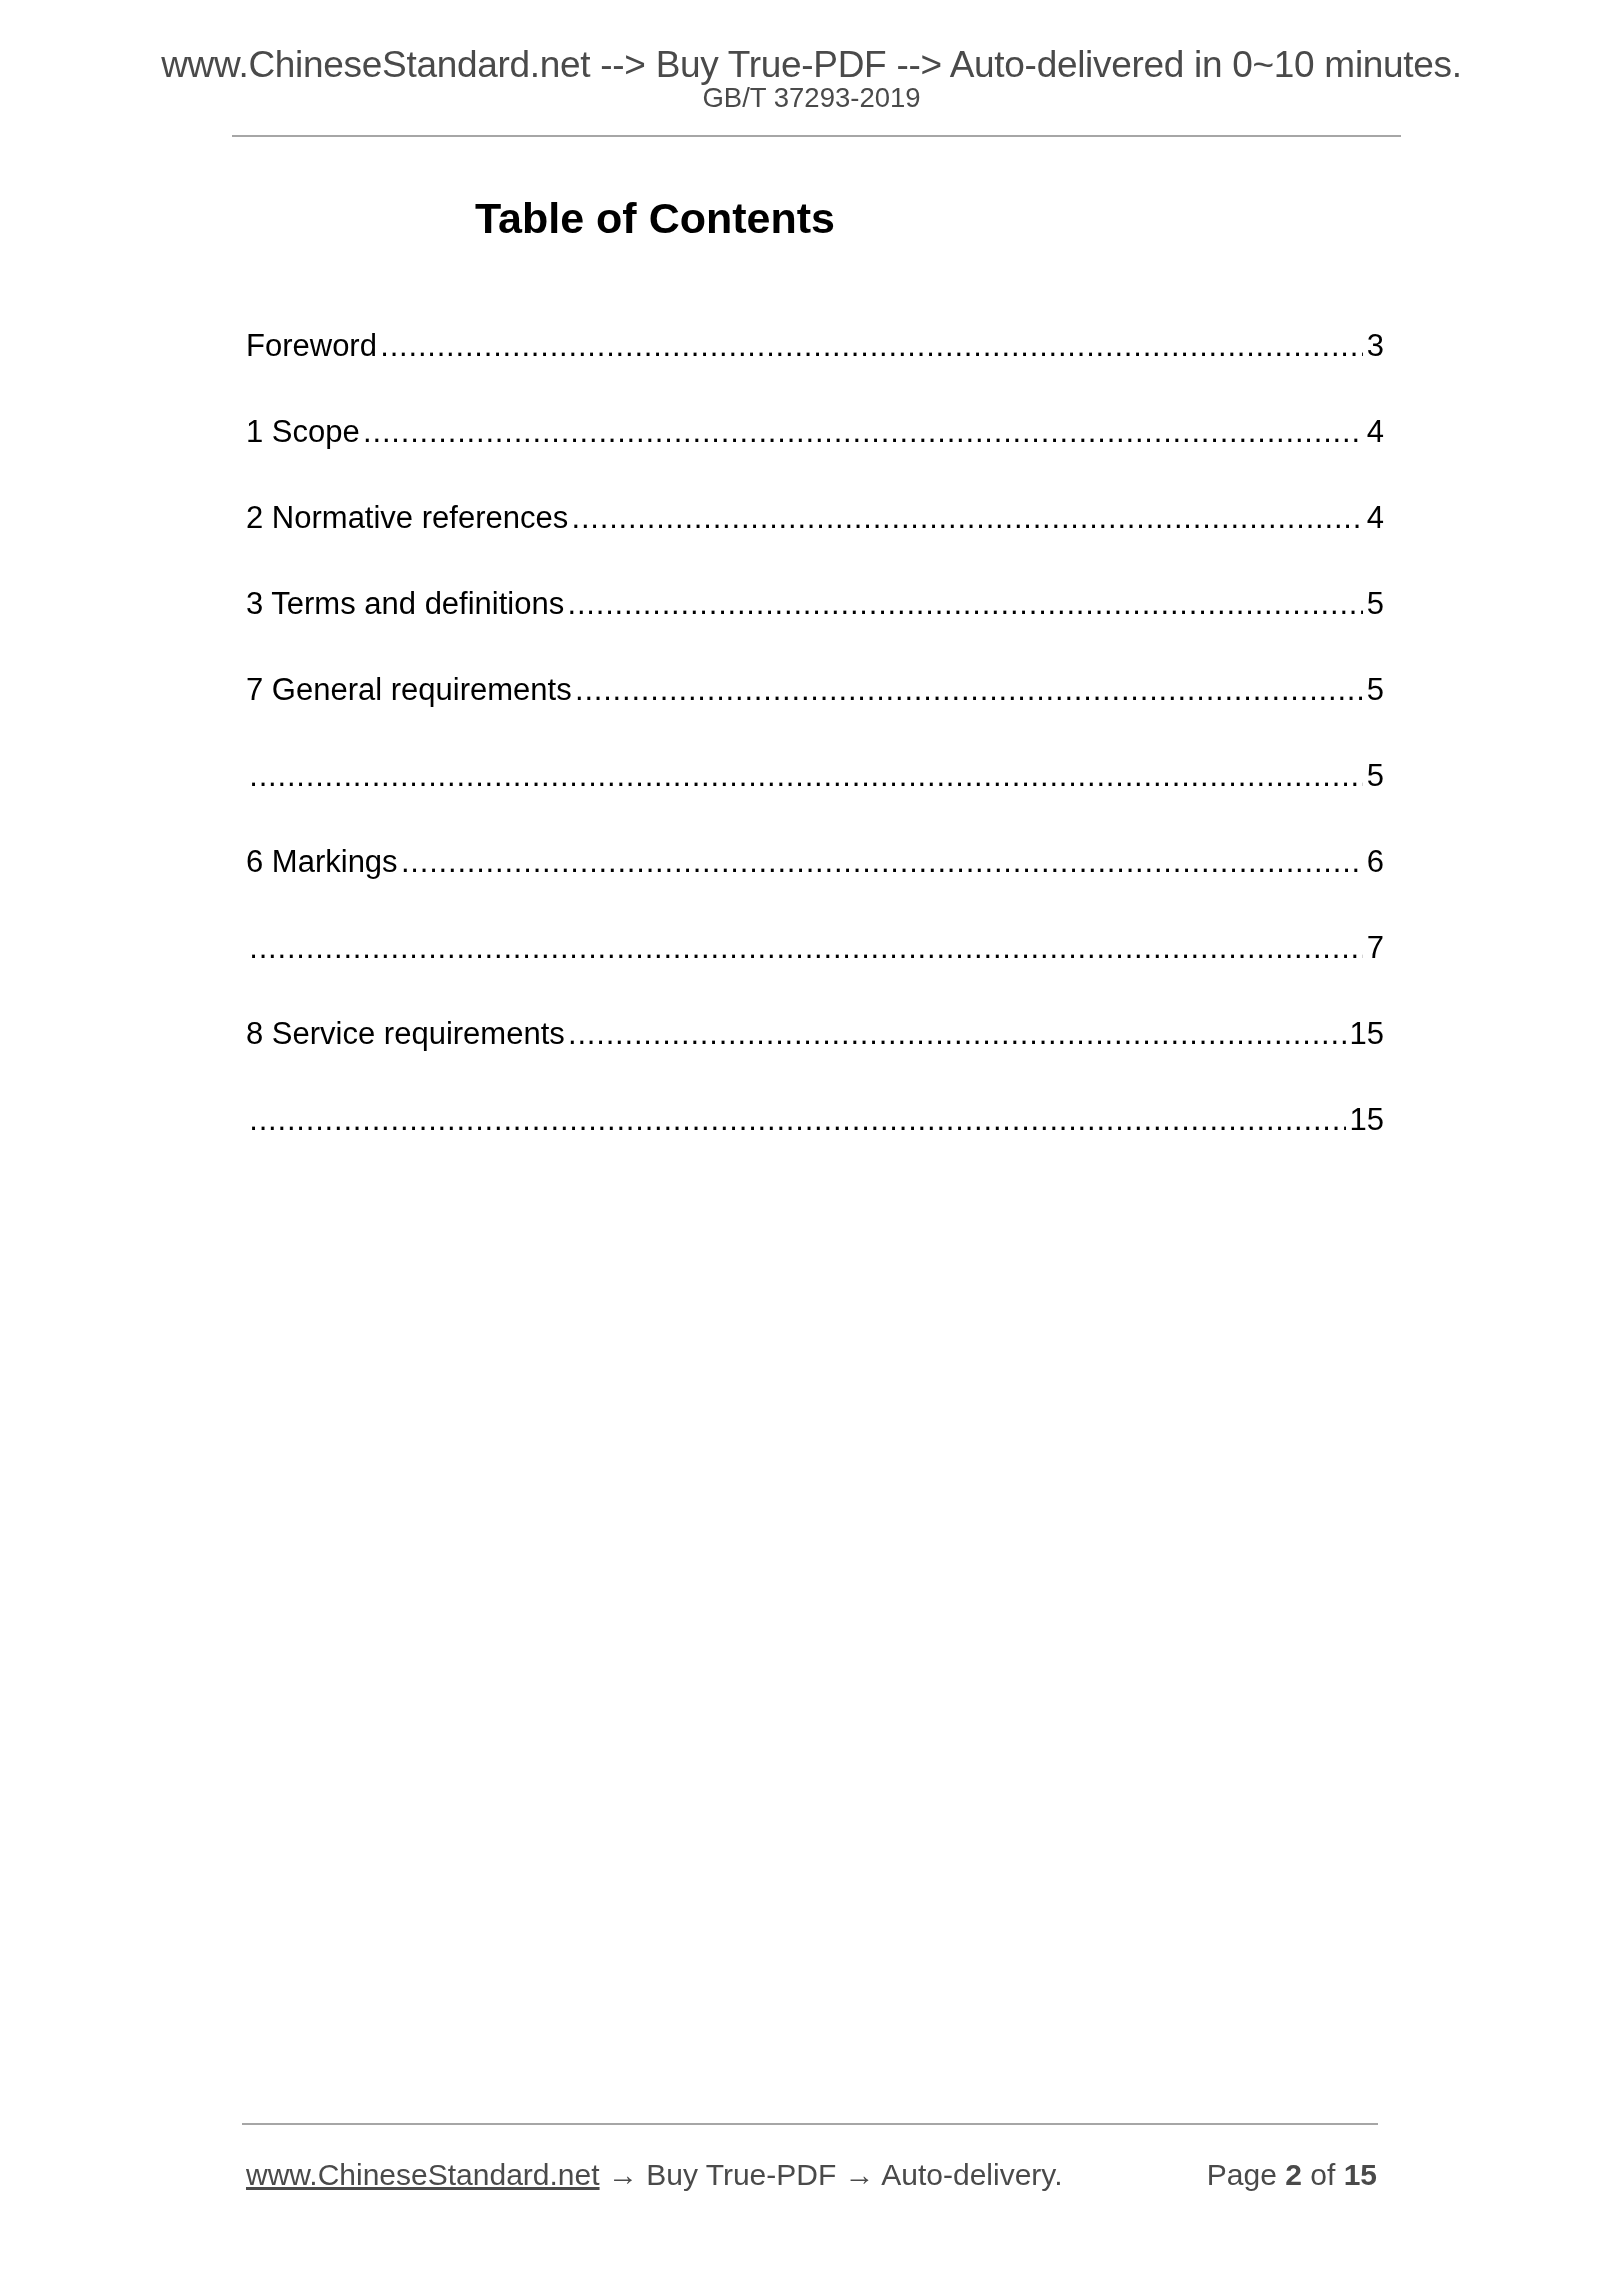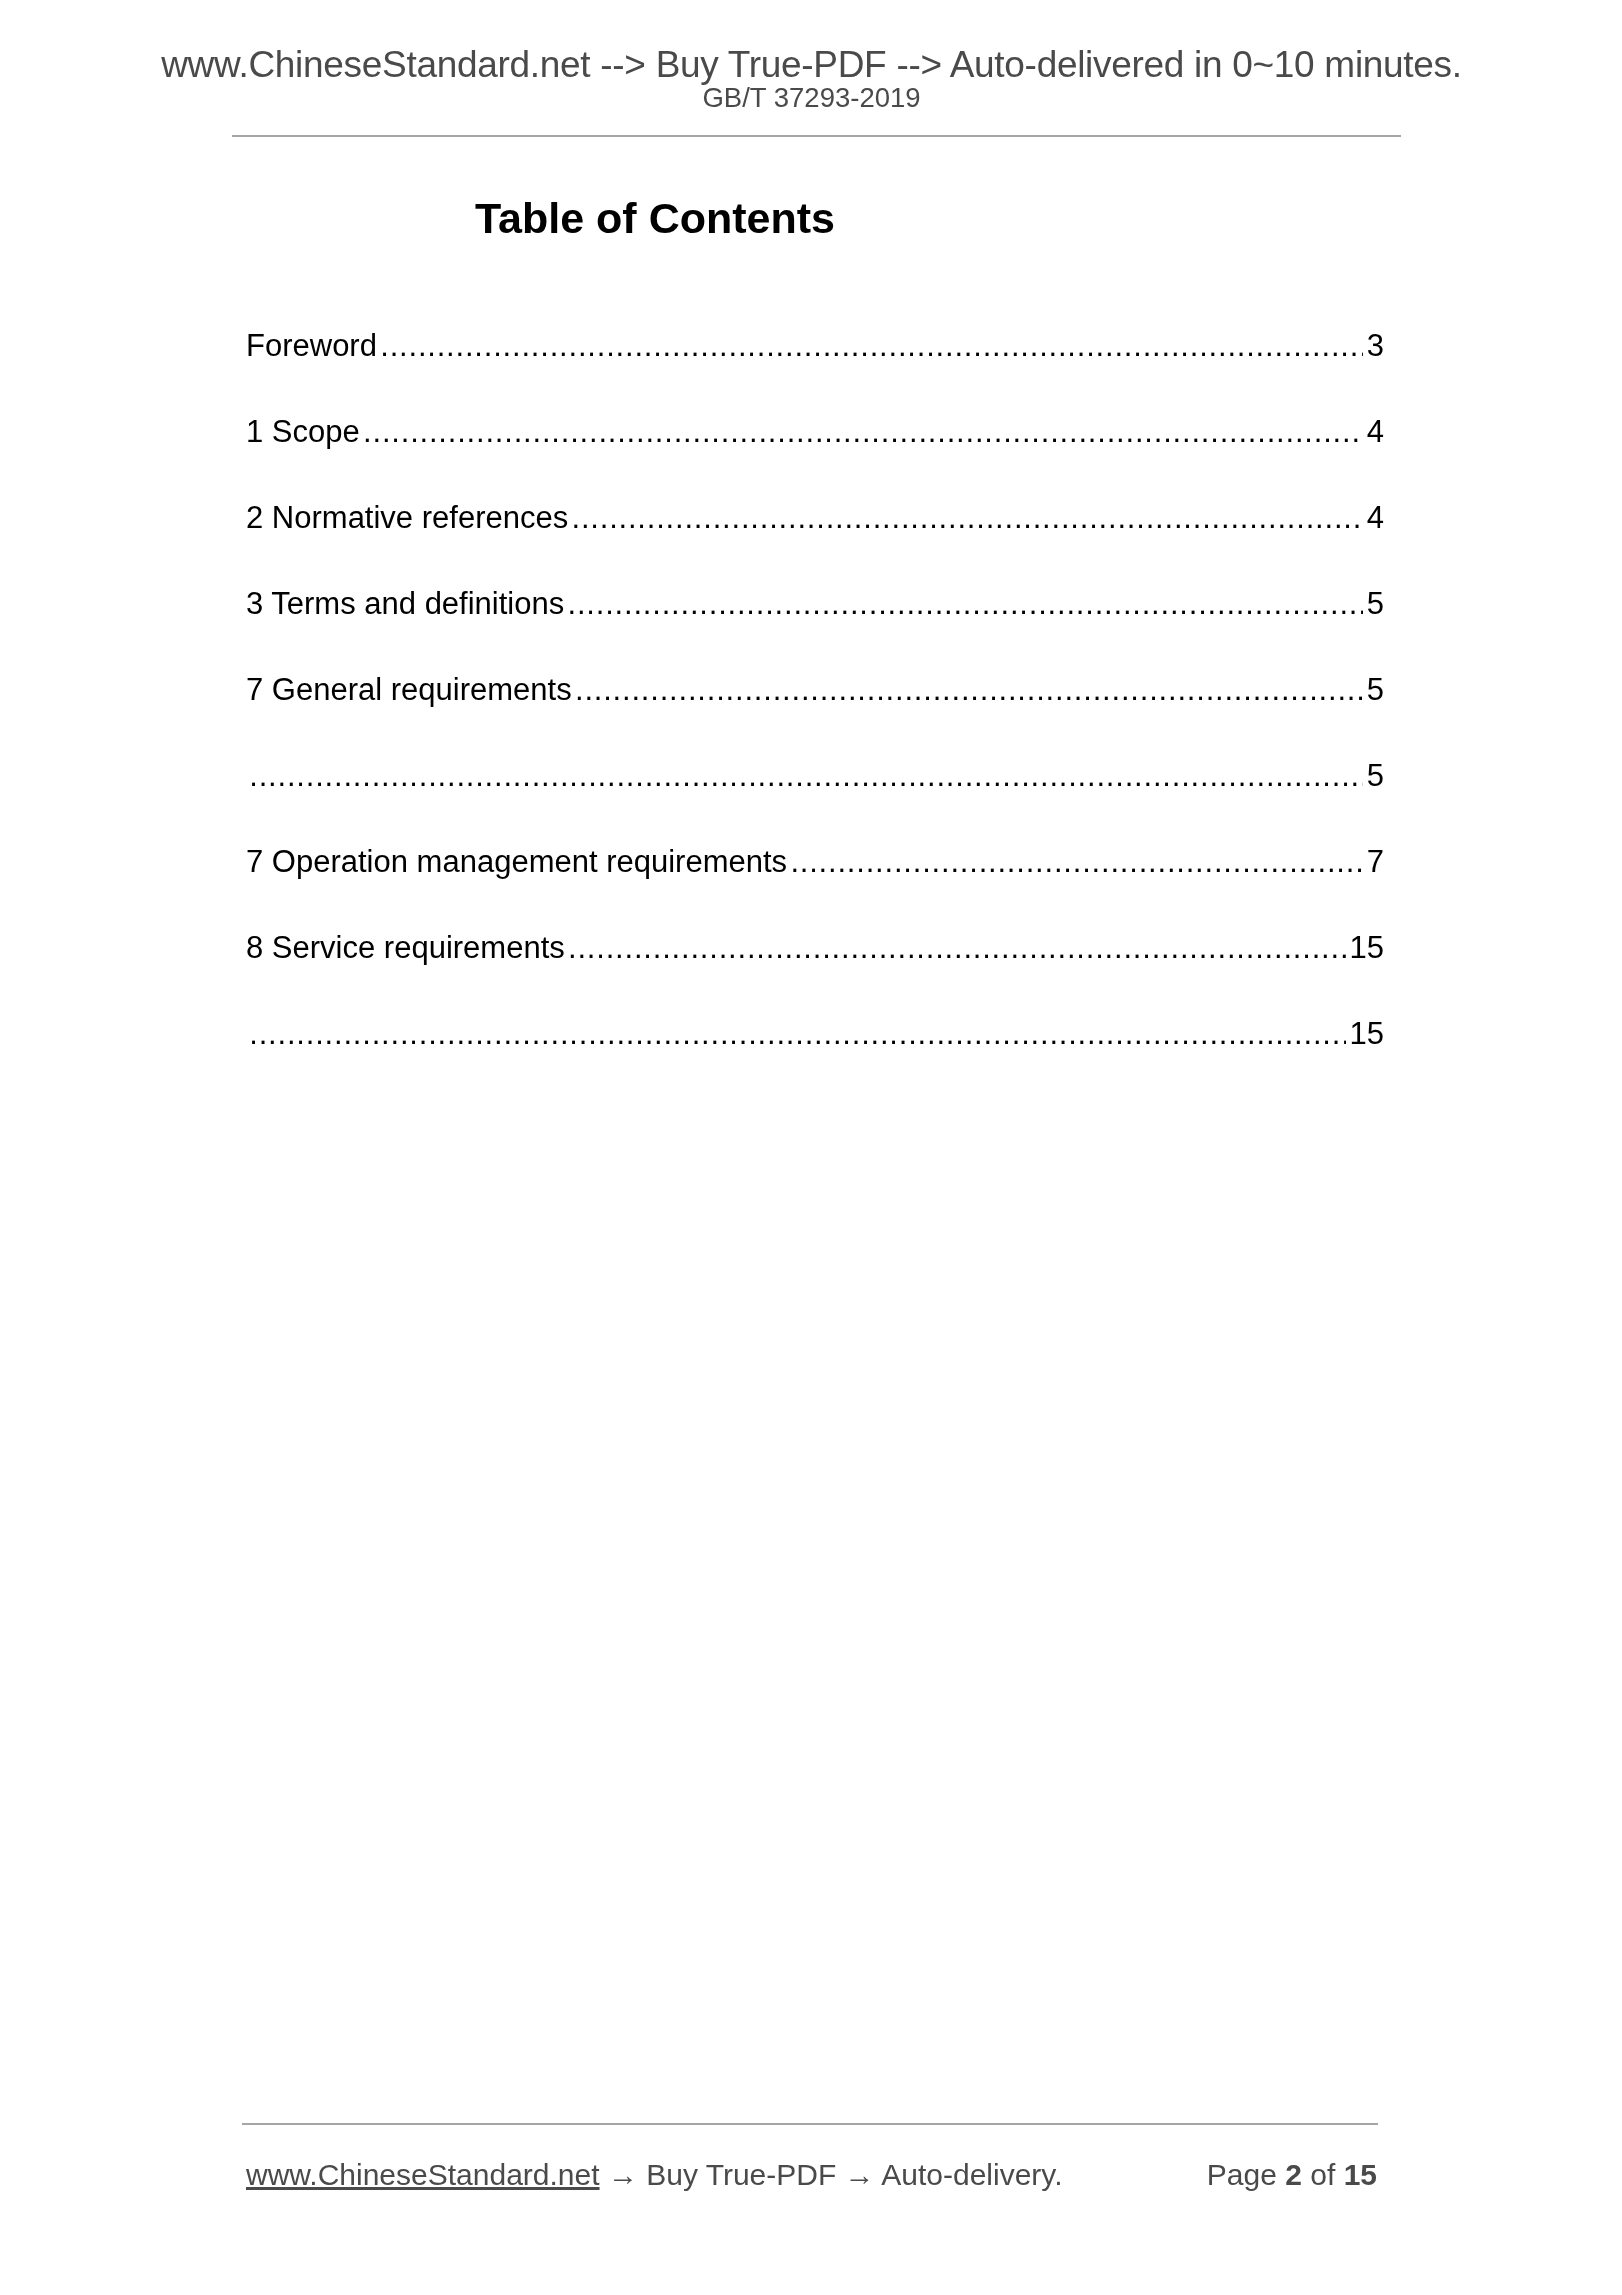--- a/index.html
+++ b/index.html
@@ -57,21 +57,25 @@
   <div class="toc-row">
     <span class="toc-label">7 General requirements</span>
     <span class="toc-dots"></span>
     <span class="toc-page">5</span>
   </div>
   <div class="toc-row">
     <span class="toc-dots"></span>
     <span class="toc-page">5</span>
   </div>
   <div class="toc-row">
-    <span class="toc-label">7 Operation management requirements</span>
+    <span class="toc-label">6 Markings</span>
+    <span class="toc-dots"></span>
+    <span class="toc-page">6</span>
+  </div>
+  <div class="toc-row">
     <span class="toc-dots"></span>
     <span class="toc-page">7</span>
   </div>
   <div class="toc-row">
     <span class="toc-label">8 Service requirements</span>
     <span class="toc-dots"></span>
     <span class="toc-page">15</span>
   </div>
   <div class="toc-row">
     <span class="toc-dots"></span>

